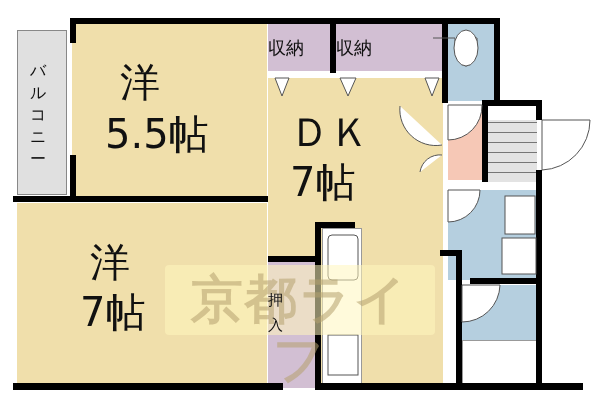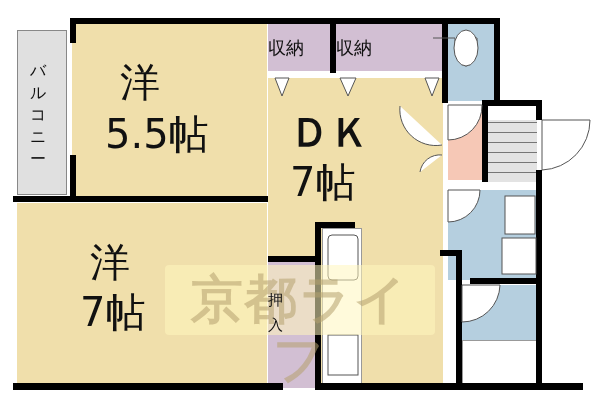--- a/index.html
+++ b/index.html
@@ -87,18 +87,18 @@
 </svg>
 
 <div class="watermark">
     <span>京都ライフ</span>
   </div>
 
 <div class="label big" style="left:120px;top:60px;width:100px;">洋</div>
 <div class="label big" style="left:105px;top:112px;width:160px;">5.5帖</div>
 <div class="label big" style="left:90px;top:240px;width:100px;">洋</div>
 <div class="label big" style="left:80px;top:290px;width:120px;">7帖</div>
-<div class="label big" style="left:290px;top:110px;width:120px;font-weight:bold;">ＤＫ</div>
+<div class="label big" style="left:290px;top:110px;width:120px;">ＤＫ</div>
 <div class="label big" style="left:290px;top:160px;width:120px;">7帖</div>
 <div class="label mid" style="left:268px;top:37px;width:62px;">収納</div>
 <div class="label mid" style="left:336px;top:37px;width:106px;">収納</div>
 <div class="label small" style="left:268px;top:290px;width:50px;">押</div>
 <div class="label small" style="left:268px;top:315px;width:50px;">入</div>
 
 </body></html>

